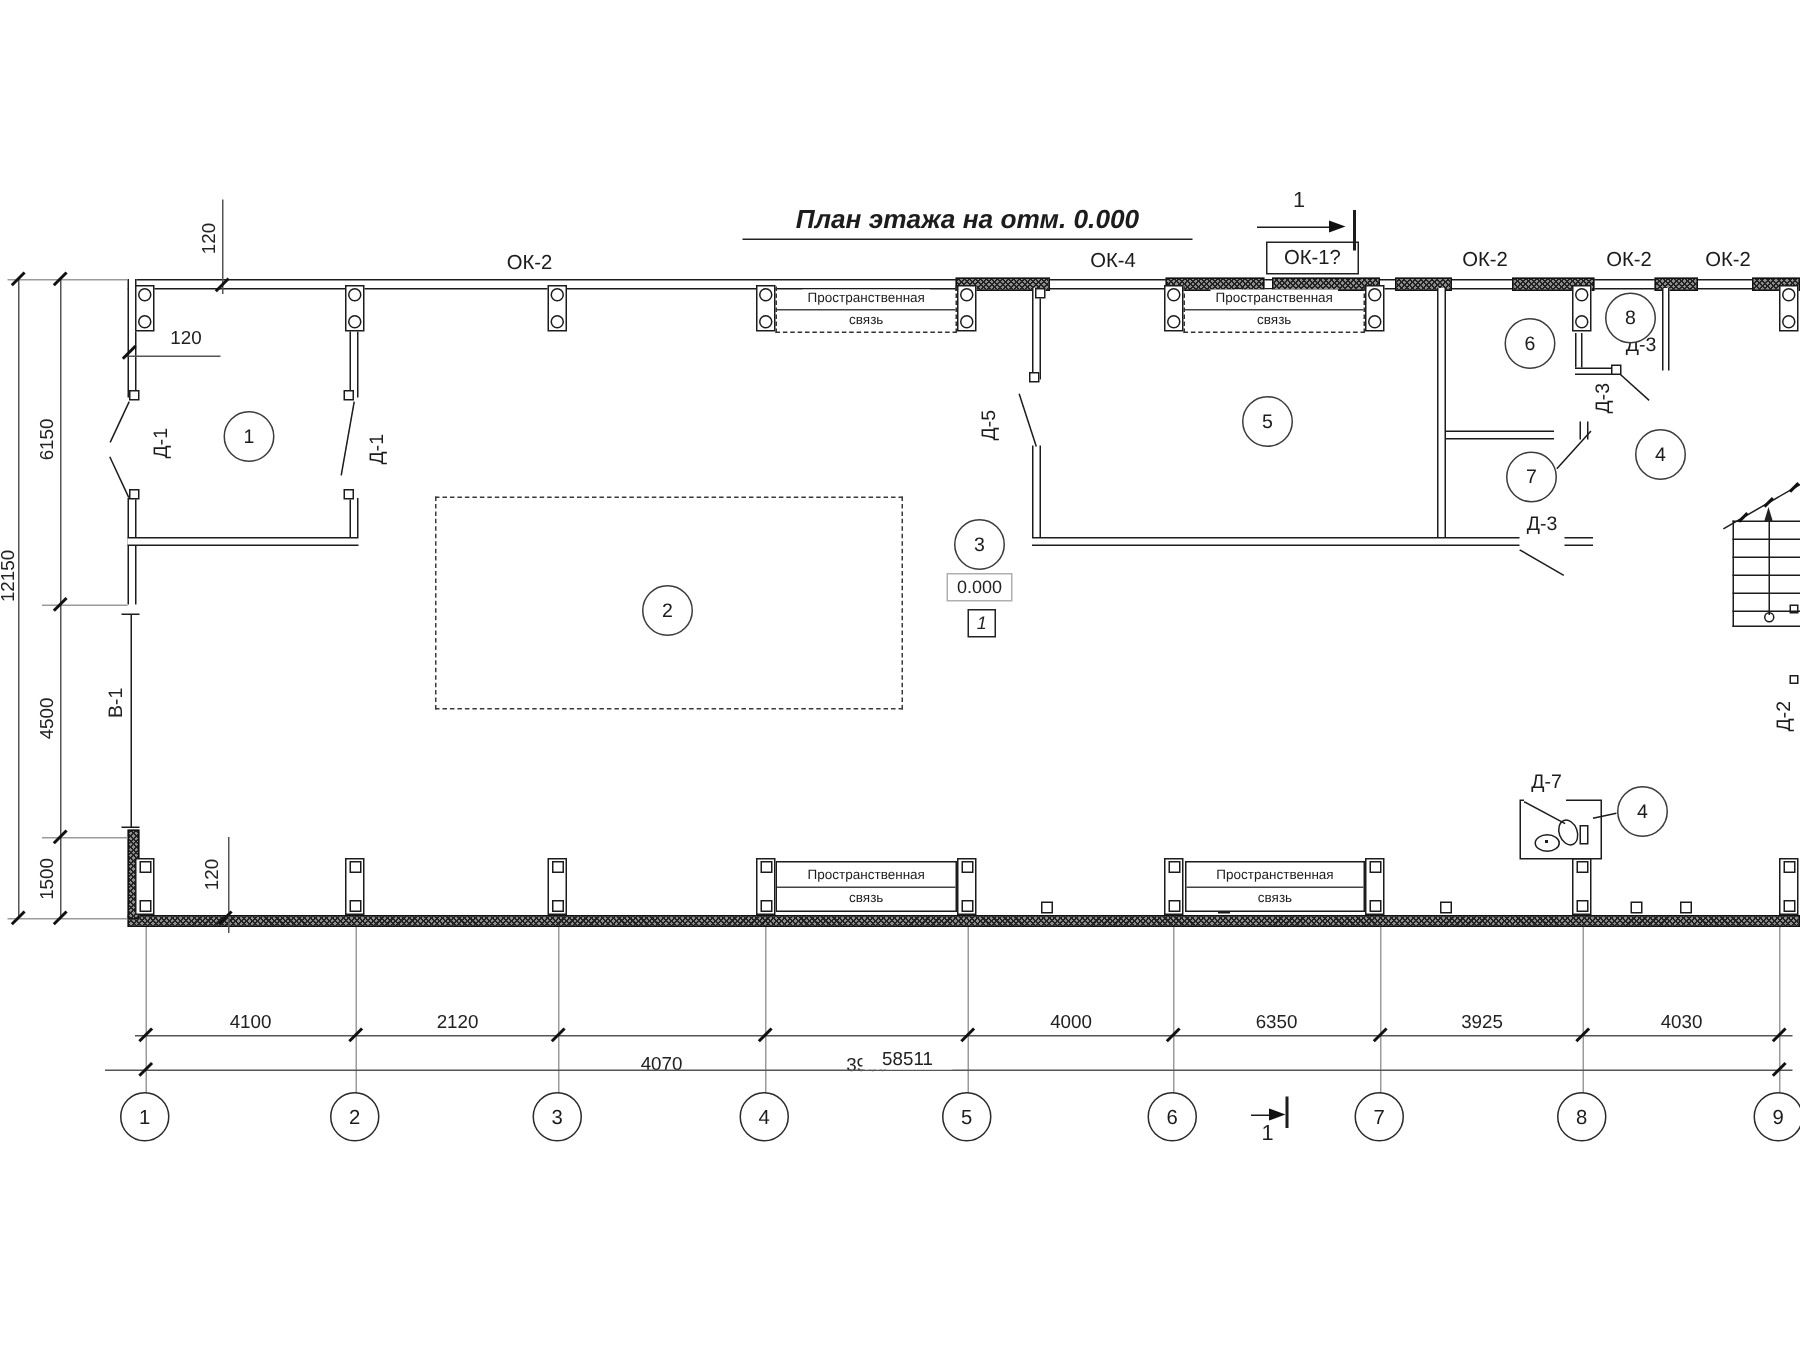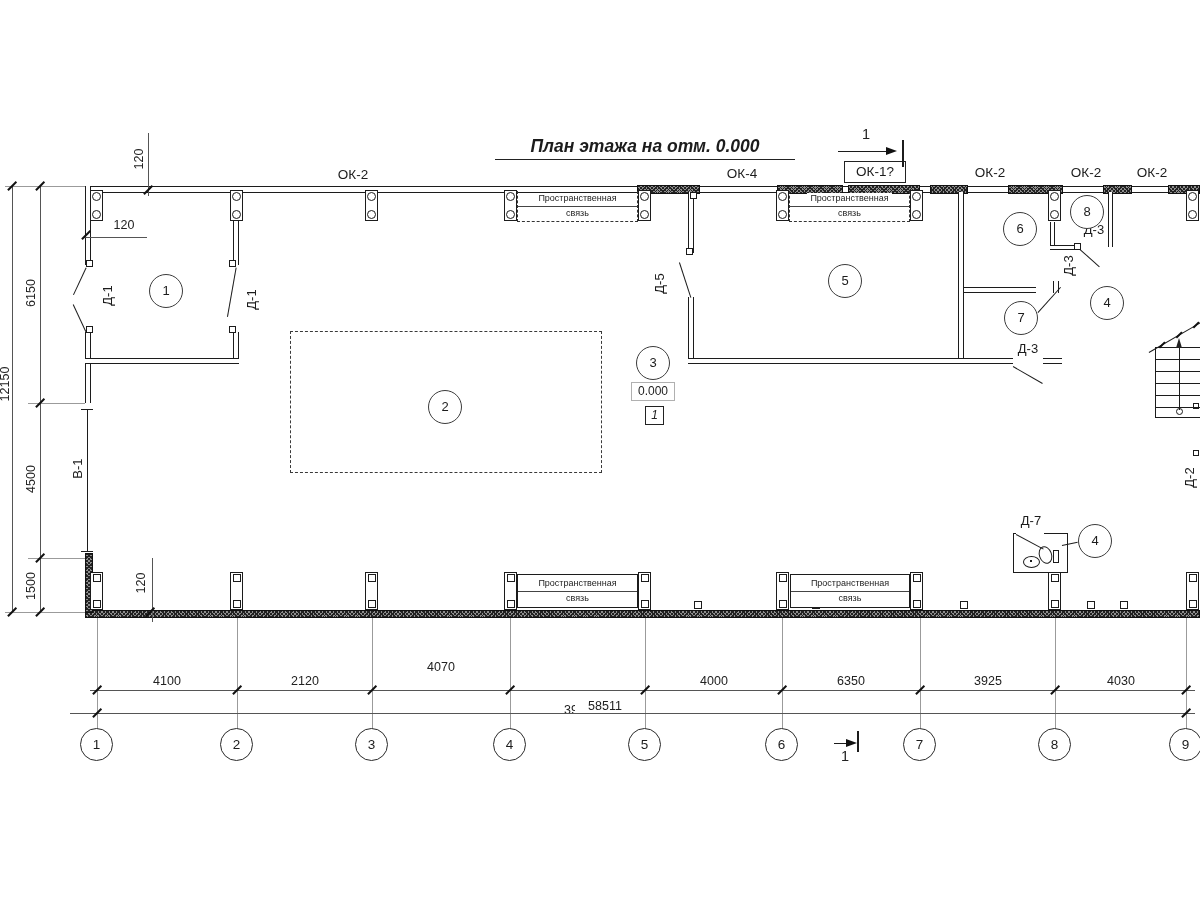--- a/index.html
+++ b/index.html
@@ -318,21 +318,21 @@
   <div class="a tk" style="left:366px;top:689px"></div>
   <div class="a tk" style="left:504px;top:689px"></div>
   <div class="a tk" style="left:639px;top:689px"></div>
   <div class="a tk" style="left:776px;top:689px"></div>
   <div class="a tk" style="left:914px;top:689px"></div>
   <div class="a tk" style="left:1049px;top:689px"></div>
   <div class="a tk" style="left:1180px;top:689px"></div>
 
   <div class="a t" style="left:137px;top:674px;width:60px">4100</div>
   <div class="a t" style="left:275px;top:674px;width:60px">2120</div>
-  <div class="a t" style="left:411px;top:660px;width:60px">4070</div>
+  <div class="a t" style="left:411px;top:702px;width:60px">4070</div>
   <div class="a t" style="left:548px;top:703px;width:60px">3960</div>
   <div class="a t" style="left:684px;top:674px;width:60px">4000</div>
   <div class="a t" style="left:821px;top:674px;width:60px">6350</div>
   <div class="a t" style="left:958px;top:674px;width:60px">3925</div>
   <div class="a t" style="left:1091px;top:674px;width:60px">4030</div>
 
   <div class="a dl" style="left:70px;top:713px;width:1125px;height:1px"></div>
   <div class="a tk" style="left:91px;top:712px"></div>
   <div class="a tk" style="left:1180px;top:712px"></div>
   <div class="a t" style="left:575px;top:699px;width:60px;background:#fff">58511</div>

